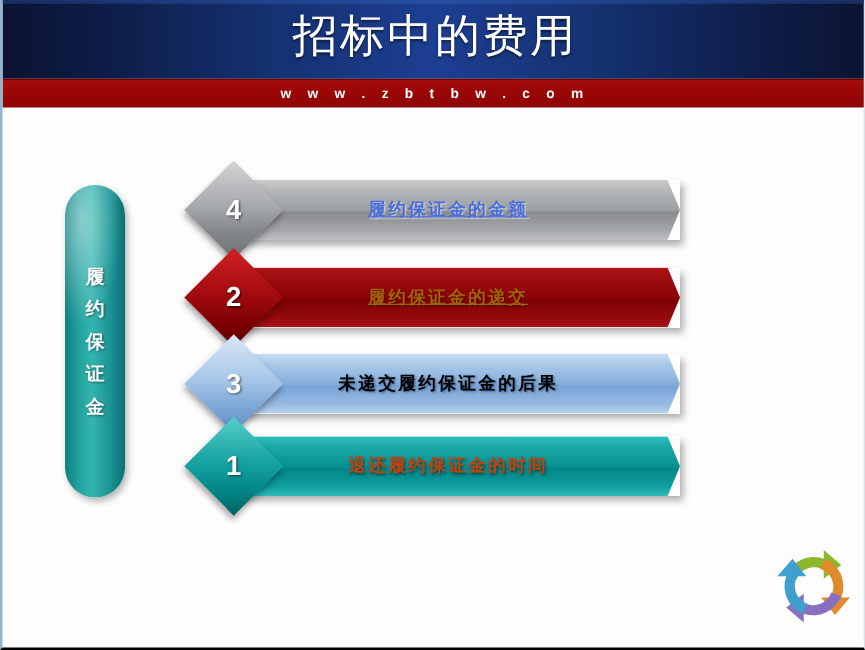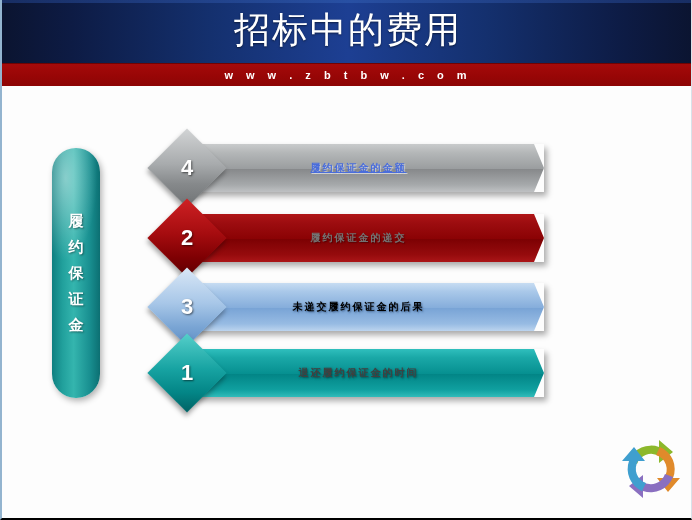--- a/index.html
+++ b/index.html
@@ -75,21 +75,21 @@
     position:absolute;left:185px;top:0;width:357px;height:48px;
     box-shadow:3px 4px 6px rgba(0,0,0,.33);
   }
   .bar-inner{
     position:absolute;left:0;top:0;width:100%;height:100%;
     clip-path:polygon(0 0, calc(100% - 10px) 0, 100% 50%, calc(100% - 10px) 100%, 0 100%);
   }
   .bar-label{
     position:absolute;left:0;top:0;width:100%;height:48px;
     display:flex;align-items:center;justify-content:center;
-    font-size:10px;font-weight:bold;letter-spacing:2px;
+    font-size:14px;font-weight:bold;letter-spacing:2px;
     font-family:"DejaVu Sans","Liberation Sans",sans-serif;
     padding-right:14px;box-sizing:border-box;
   }
   .diamond{
     position:absolute;left:157px;top:-4px;width:56px;height:56px;
     transform:rotate(45deg);
     box-shadow:2px 3px 5px rgba(0,0,0,.35);
   }
   .diamond-num{
     position:absolute;left:157px;top:-4px;width:56px;height:56px;
@@ -99,29 +99,29 @@
     text-shadow:1px 1px 2px rgba(0,0,0,.55);
   }
 
   
   .g-bar{background:linear-gradient(to bottom,#c9cbcc 0%,#b4b7b8 18%,#9a9d9f 52%,#87898b 53%,#a6a9ab 85%,#bfc1c3 100%);}
   .g-dia{background:linear-gradient(135deg,#d2d4d5 0%,#a8abad 45%,#86898b 70%,#6f7274 100%);}
   .g-txt{color:#4a6ddb;text-decoration:underline;text-shadow:1px 1px 1px rgba(255,255,255,.55);}
   
   .r-bar{background:linear-gradient(to bottom,#b01517 0%,#9d0d10 18%,#8a0204 52%,#7d0103 53%,#960b0d 85%,#ab1518 100%);}
   .r-dia{background:linear-gradient(135deg,#cf2124 0%,#a50c0f 45%,#7e0003 75%,#5e0002 100%);}
-  .r-txt{color:#737373;text-shadow:1px 1px 1px rgba(0,0,0,.35);}
+  .r-txt{color:#a16207;text-decoration:underline;text-shadow:1px 1px 1px rgba(0,0,0,.35);}
   
   .b-bar{background:linear-gradient(to bottom,#c7dcf2 0%,#a9c8e9 18%,#85addb 52%,#79a4d6 53%,#97bbe3 85%,#bcd4ee 100%);}
   .b-dia{background:linear-gradient(135deg,#d9e7f6 0%,#a8c7e8 45%,#7aa5d4 75%,#5d8dc4 100%);}
   .b-txt{color:#000000;text-shadow:1px 1px 2px rgba(40,70,110,.75);}
   
   .t-bar{background:linear-gradient(to bottom,#2fbfbd 0%,#1aa8a7 18%,#068f90 52%,#028586 53%,#10a0a0 85%,#31bcba 100%);}
   .t-dia{background:linear-gradient(135deg,#55cfca 0%,#17a3a2 45%,#038586 75%,#016264 100%);}
-  .t-txt{color:#404040;text-shadow:1px 1px 2px rgba(0,50,50,.7);}
+  .t-txt{color:#c2410c;text-shadow:1px 1px 2px rgba(0,50,50,.7);}
 
   
   .logo{position:absolute;left:614px;top:436px;width:70px;height:68px;}
 </style>
 </head>
 <body>
 
 <div class="slide">
 
   <div class="header">

